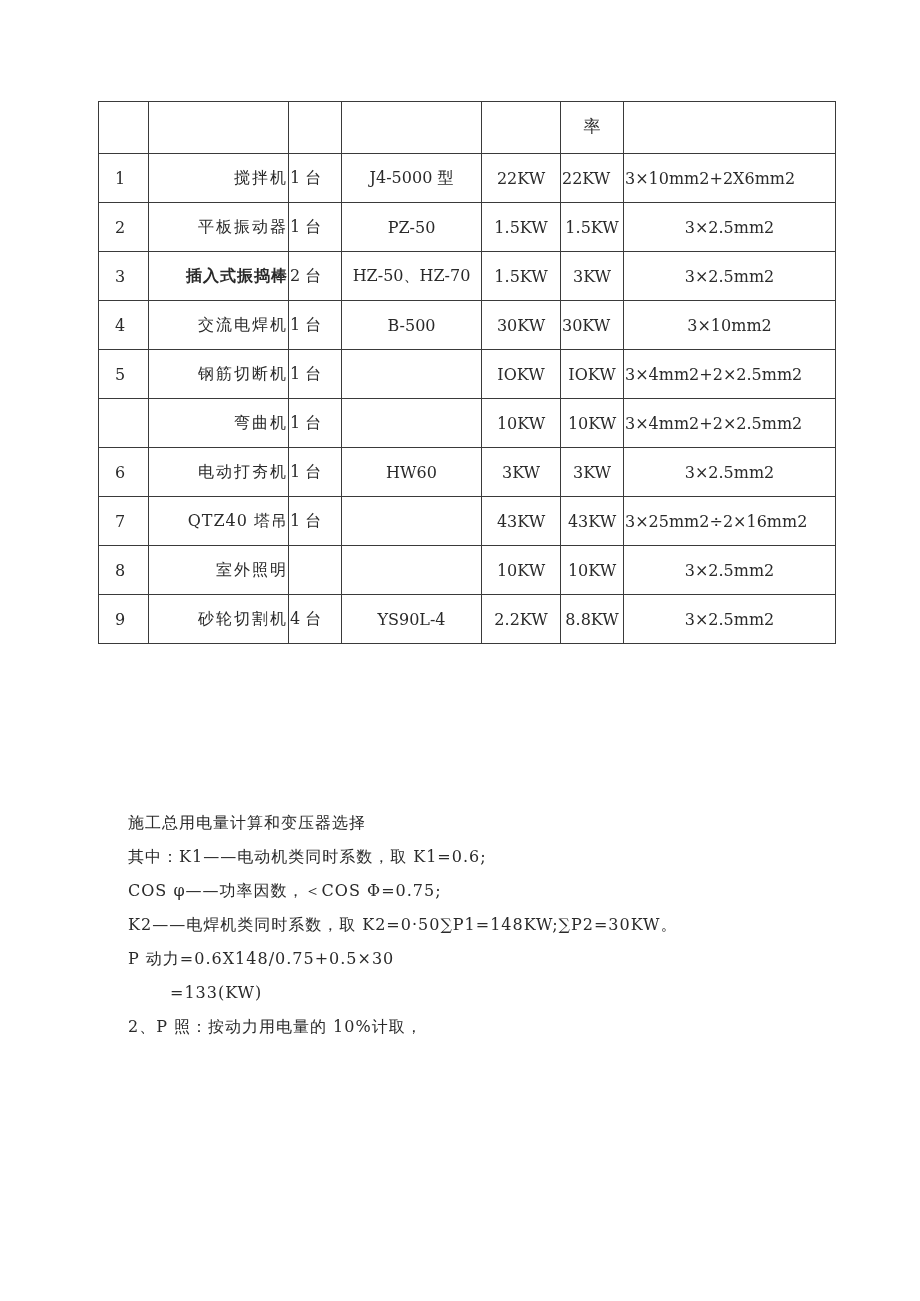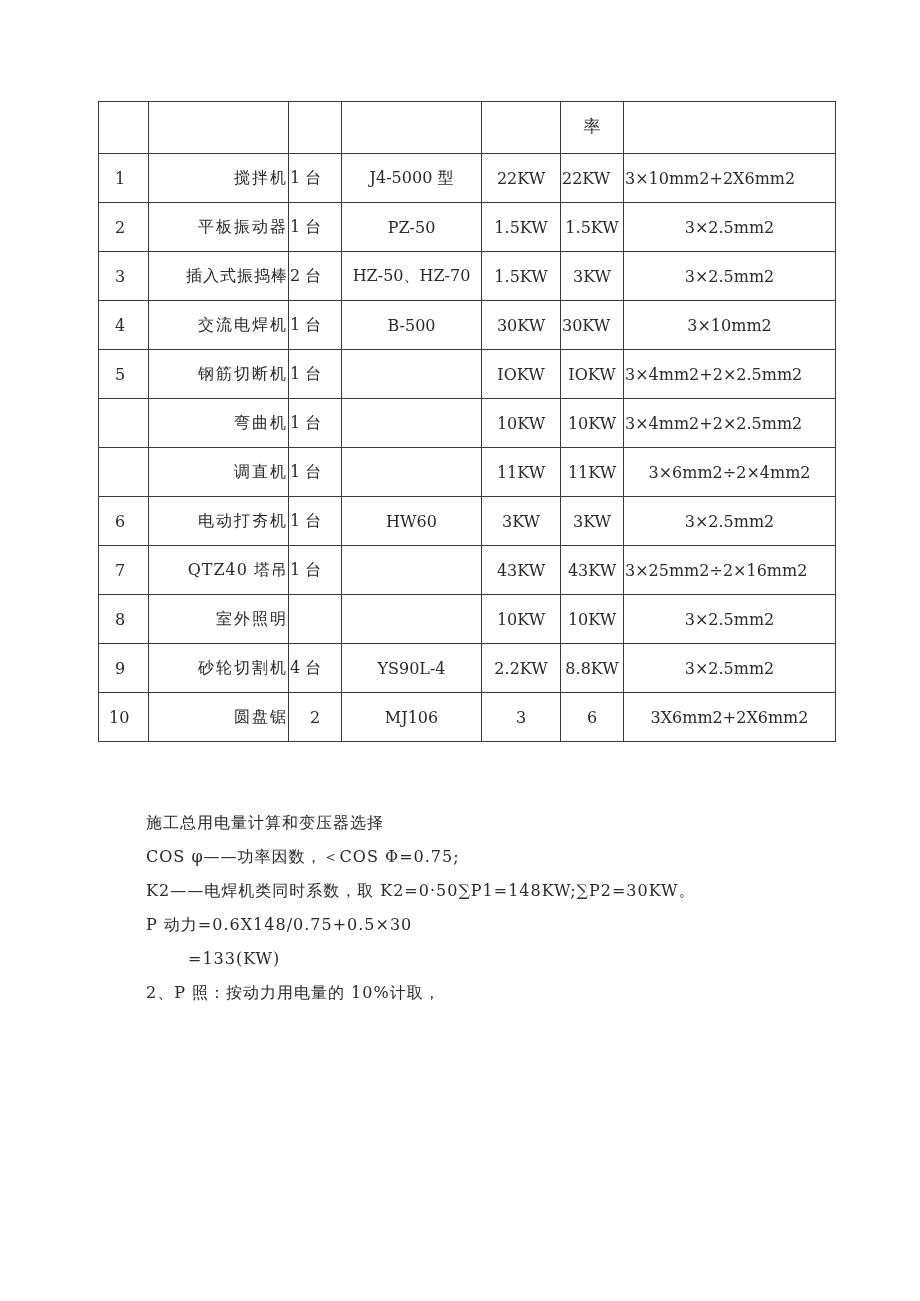--- a/index.html
+++ b/index.html
@@ -25,21 +25,21 @@
   td.c-name { text-align: right; letter-spacing: 2px; }
   td.c-qty { text-align: left; padding-left: 1px !important; }
   td.c-qty.center { text-align: center; padding-left: 0 !important; }
   td.c-model { text-align: center; }
   td.c-kw { text-align: center; }
   td.c-total { text-align: center; }
   td.c-total.left { text-align: left; padding-left: 1px !important; }
   td.c-cable { text-align: center; font-size: 15px; margin-left: 24px; }
   td.c-cable.left { text-align: left; padding-left: 1px !important; }
 
-  .text-block { position: absolute; left: 146px; top: 806px; width: 700px; }
+  .text-block { position: absolute; left: 128px; top: 806px; width: 700px; }
   .line {
     font-size: 16px; height: 34px; line-height: 34px;
     white-space: nowrap; letter-spacing: 1px;
   }
   .line.indent { padding-left: 42px; }
 </style>
 </head>
 <body>
 
 <div class="page">
@@ -80,21 +80,21 @@
       <td class="c-name">平板振动器</td>
       <td class="c-qty">1 台</td>
       <td class="c-model">PZ-50</td>
       <td class="c-kw">1.5KW</td>
       <td class="c-total">1.5KW</td>
       <td class="c-cable">3×2.5mm2</td>
     </tr>
 
     <tr>
       <td class="c-no">3</td>
-      <td class="c-name" style="letter-spacing:1px;">插入式振捣棒</td>
+      <td class="c-name" style="letter-spacing:1px;font-weight:bold;">插入式振捣棒</td>
       <td class="c-qty">2 台</td>
       <td class="c-model">HZ-50、HZ-70</td>
       <td class="c-kw">1.5KW</td>
       <td class="c-total">3KW</td>
       <td class="c-cable">3×2.5mm2</td>
     </tr>
 
     <tr>
       <td class="c-no">4</td>
       <td class="c-name">交流电焊机</td>
@@ -118,29 +118,20 @@
     <tr>
       <td class="c-no"></td>
       <td class="c-name">弯曲机</td>
       <td class="c-qty">1 台</td>
       <td class="c-model"></td>
       <td class="c-kw">10KW</td>
       <td class="c-total">10KW</td>
       <td class="c-cable left">3×4mm2+2×2.5mm2</td>
     </tr>
 
-    <tr>
-      <td class="c-no"></td>
-      <td class="c-name">调直机</td>
-      <td class="c-qty">1 台</td>
-      <td class="c-model"></td>
-      <td class="c-kw">11KW</td>
-      <td class="c-total">11KW</td>
-      <td class="c-cable">3×6mm2÷2×4mm2</td>
-    </tr>
 
     <tr>
       <td class="c-no">6</td>
       <td class="c-name">电动打夯机</td>
       <td class="c-qty">1 台</td>
       <td class="c-model">HW60</td>
       <td class="c-kw">3KW</td>
       <td class="c-total">3KW</td>
       <td class="c-cable">3×2.5mm2</td>
     </tr>
@@ -168,35 +159,27 @@
     <tr>
       <td class="c-no">9</td>
       <td class="c-name">砂轮切割机</td>
       <td class="c-qty">4 台</td>
       <td class="c-model">YS90L-4</td>
       <td class="c-kw">2.2KW</td>
       <td class="c-total">8.8KW</td>
       <td class="c-cable">3×2.5mm2</td>
     </tr>
 
-    <tr>
-      <td class="c-no" style="padding-left:10px !important;">10</td>
-      <td class="c-name">圆盘锯</td>
-      <td class="c-qty center">2</td>
-      <td class="c-model">MJ106</td>
-      <td class="c-kw">3</td>
-      <td class="c-total">6</td>
-      <td class="c-cable">3X6mm2+2X6mm2</td>
-    </tr>
 
   </tbody>
     </table>
 
   <div class="text-block">
     <div class="line">施工总用电量计算和变压器选择</div>
+    <div class="line">其中：K1——电动机类同时系数，取 K1=0.6;</div>
     <div class="line">COS φ——功率因数，＜COS Φ=0.75;</div>
     <div class="line">K2——电焊机类同时系数，取 K2=0·50∑P1=148KW;∑P2=30KW。</div>
     <div class="line">P 动力=0.6X148/0.75+0.5×30</div>
     <div class="line indent">=133(KW)</div>
     <div class="line">2、P 照：按动力用电量的 10%计取，</div>
   </div>
 
 </div>
 
 </body></html>

